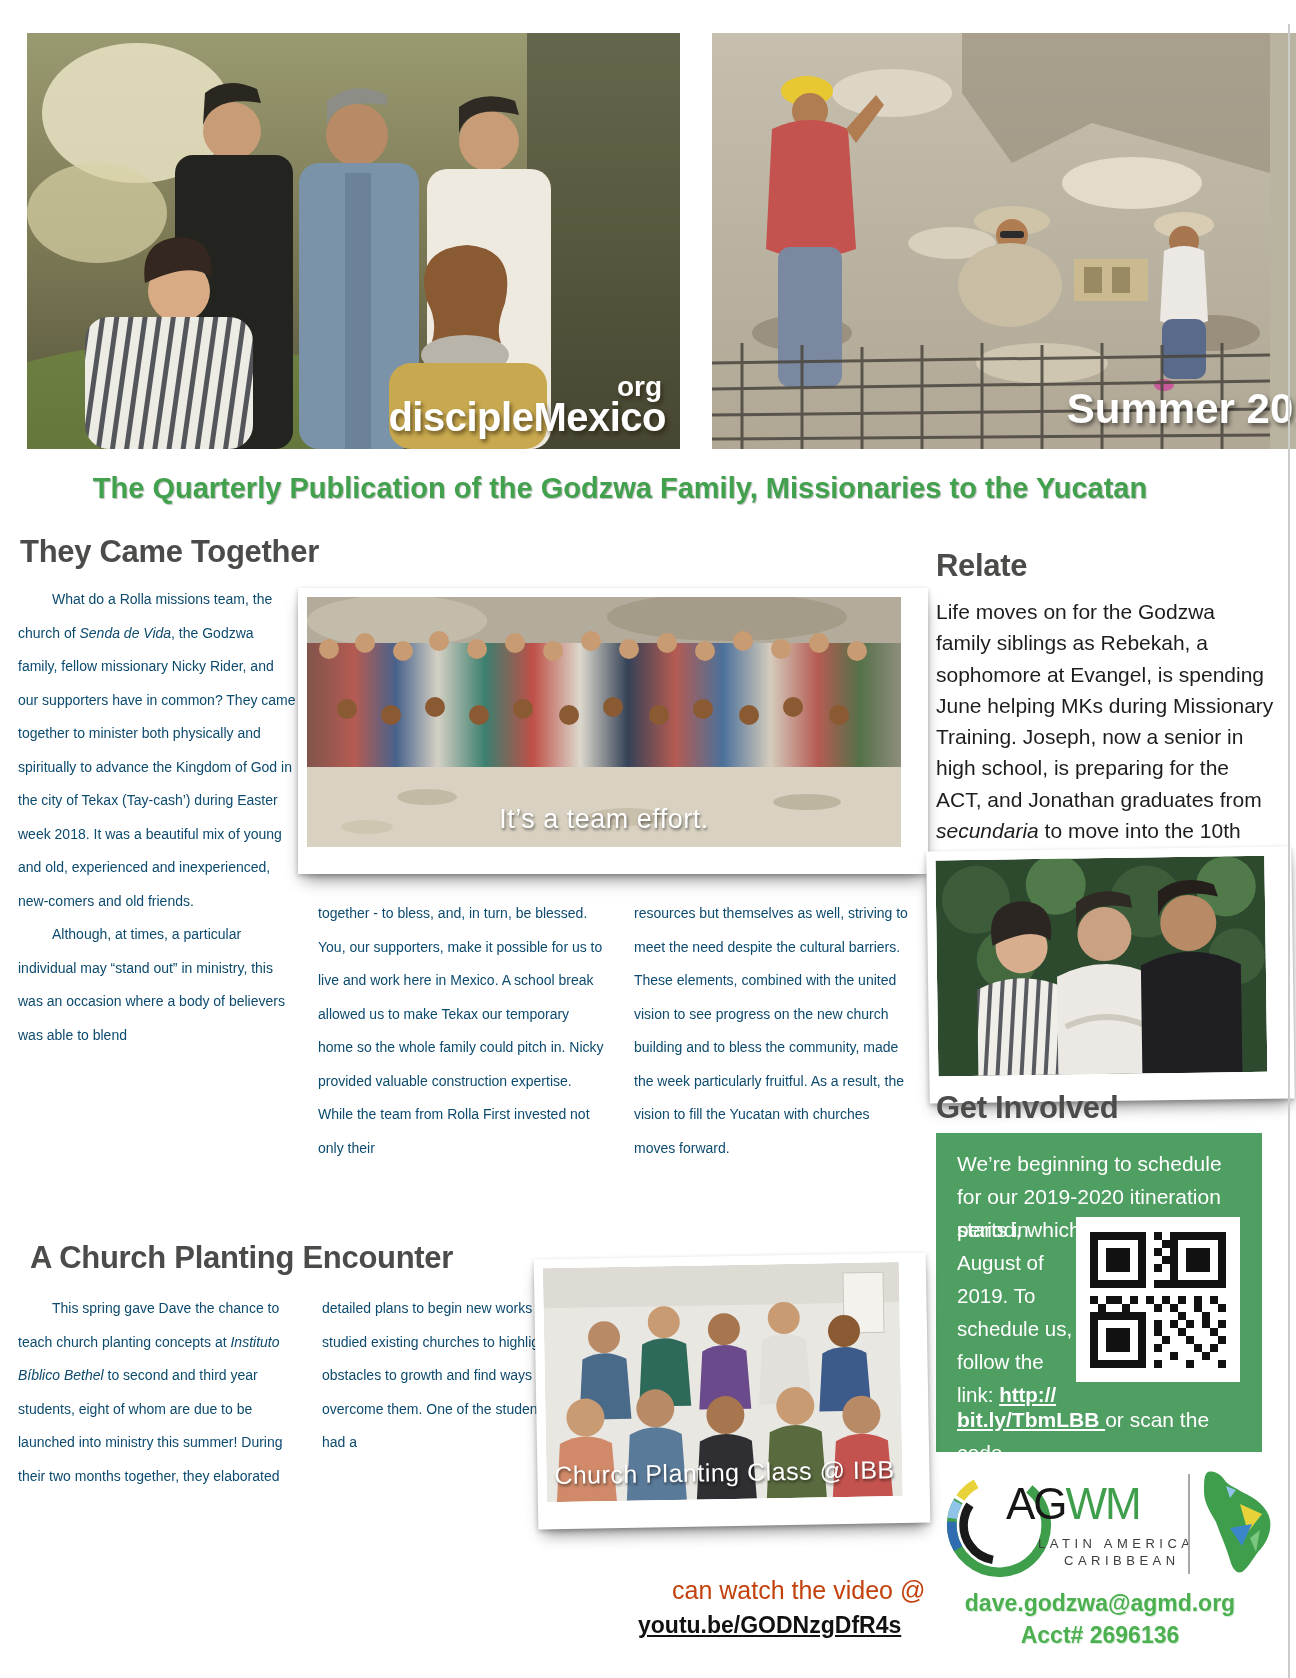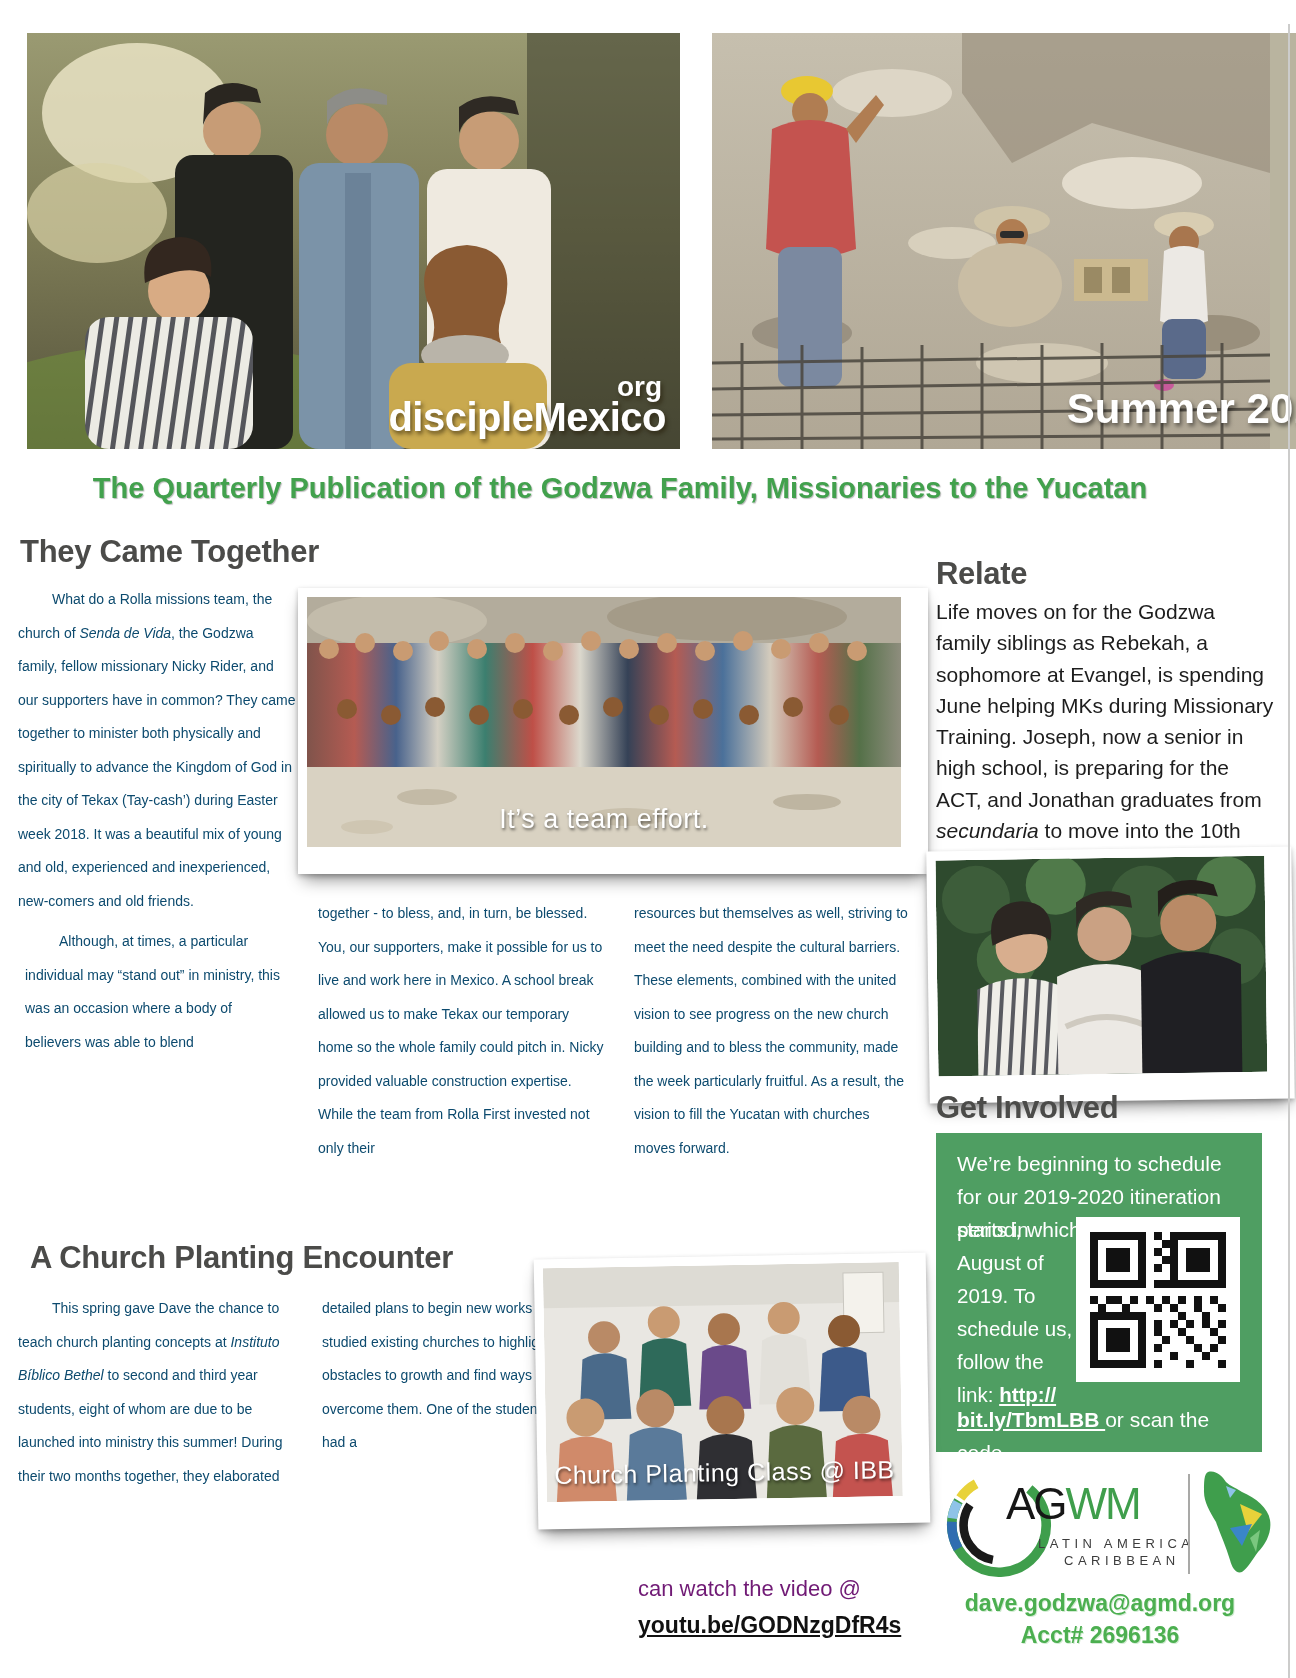--- a/index.html
+++ b/index.html
@@ -30,21 +30,21 @@
         display:flex;align-items:center;justify-content:center;}
   .logo{position:absolute;left:946px;top:1466px;width:330px;height:120px;}
   .logo .wordmark{position:absolute;left:60px;top:16px;font-weight:400;font-size:44px;
         letter-spacing:-2px;line-height:1;text-align:center;}
   .logo .ag{color:#161616;} .logo .wm{color:#3f9e4c;}
   .logo .region{position:absolute;left:92px;font-size:13px;letter-spacing:4.5px;color:#3c3c3c;}
   .logo .r1{top:70px;} .logo .r2{top:87px;left:118px;}
   .logo .divider{position:absolute;left:242px;top:8px;width:2px;height:100px;background:#a9a9a7;}
   .footer-green{position:absolute;left:920px;width:360px;text-align:center;color:#4caf50;
         font-weight:600;font-size:23px;text-shadow:1px 1px 0 rgba(76,175,80,.25);}
-  .video-pre{position:absolute;left:638px;top:1576px;font-size:22px;color:#701a75;}
+  .video-pre{position:absolute;left:672px;top:1576px;font-size:25px;color:#c2410c;}
   .video-link{position:absolute;left:638px;top:1612px;font-size:23px;font-weight:700;
         text-decoration:underline;color:#111;}
   .page-edge{position:absolute;left:1288px;top:24px;width:2px;height:1654px;background:#cccccb;}
 </style>
 </head>
 <body>
 
 <div class="page">
 
   <div class="photo" style="left:27px;top:33px;width:653px;height:416px;">
@@ -149,21 +149,21 @@
       </g>
     </svg>
     <div class="overlay-issue">Summer 2018</div>
   </div>
 
   <div class="tagline">The Quarterly Publication of the Godzwa Family, Missionaries to the Yucatan</div>
 
   <div class="h2" style="left:20px;top:534px;">They Came Together</div>
   <div class="col" style="left:18px;top:583px;width:278px;">
     <p class="indent" style="margin:0;"><span>What do a Rolla missions team, the church of </span><span style="font-style: italic;">Senda de Vida</span><span>, the Godzwa family, fellow missionary Nicky Rider, and our supporters have in common? They came together to minister both physically and spiritually to advance the Kingdom of God in the city of Tekax (Tay-cash’) during  Easter week 2018.  It was a beautiful mix of young and old, experienced and inexperienced, new-comers and old friends.</span></p>
-    <p class="indent" style="margin:7px;">Although, at times, a particular individual may “stand out” in ministry, this was an occasion where a body of believers was able to blend</p>
+    <p class="indent" style="margin:0;">Although, at times, a particular individual may “stand out” in ministry, this was an occasion where a body of believers was able to blend</p>
   </div>
 
   <div class="frame" style="left:298px;top:588px;width:612px;height:268px;">
     <div class="inner" style="width:594px;height:250px;">
       <svg width="594" height="250" viewBox="0 0 594 250">
         <defs>
           <linearGradient id="crowdG" x1="0" y1="0" x2="1" y2="0">
             <stop offset="0" stop-color="#7a4a42"></stop>
               <stop offset=".08" stop-color="#b5524a"></stop>
               <stop offset=".15" stop-color="#3c5a8a"></stop>
@@ -221,21 +221,21 @@
         <ellipse cx="500" cy="205" rx="34" ry="8" fill="#beb5a1"></ellipse>
           <ellipse cx="60" cy="230" rx="26" ry="7" fill="#cfc6b2"></ellipse>
       </svg>
       <div class="photo-caption">It’s a team effort.</div>
     </div>
   </div>
 
   <div class="col" style="left:318px;top:897px;width:286px;">together - to bless, and, in turn, be blessed. You, our supporters, make it possible for us to live and work here in Mexico. A school break allowed us to make Tekax our temporary home so the whole family could pitch in.  Nicky provided valuable construction expertise. While the team from Rolla First invested not only their</div>
   <div class="col" style="left:634px;top:897px;width:278px;">resources but themselves as well, striving to meet the need despite the cultural barriers. These elements, combined with the united vision to see progress on the new church building and to bless the community, made the week particularly fruitful.  As a result, the vision to fill the Yucatan with churches moves forward.</div>
 
-  <div class="h2" style="left:936px;top:548px;margin-top:8px;">Relate</div>
+  <div class="h2" style="left:936px;top:548px;">Relate</div>
   <div class="sidebar-body" style="left:936px;top:596px;width:338px;"><span>Life moves on for the Godzwa family siblings as Rebekah, a sophomore at Evangel, is spending June helping MKs during Missionary Training. Joseph, now a senior in high school, is preparing for the ACT, and Jonathan graduates from </span><span style="font-style: italic;">secundaria</span><span> to move into the 10th grade.</span></div>
 
   <div class="frame" style="left:928px;top:849px;width:347px;height:234px;transform:rotate(-.8deg);">
     <div class="inner" style="width:329px;height:216px;">
       <svg width="329" height="216" viewBox="0 0 329 216">
         <defs>
           <pattern id="stripesB" width="12" height="12" patternTransform="rotate(4)" patternUnits="userSpaceOnUse">
             <rect width="12" height="12" fill="#efeee8"></rect>
               <rect width="4" height="12" fill="#585a60"></rect>
           </pattern>

